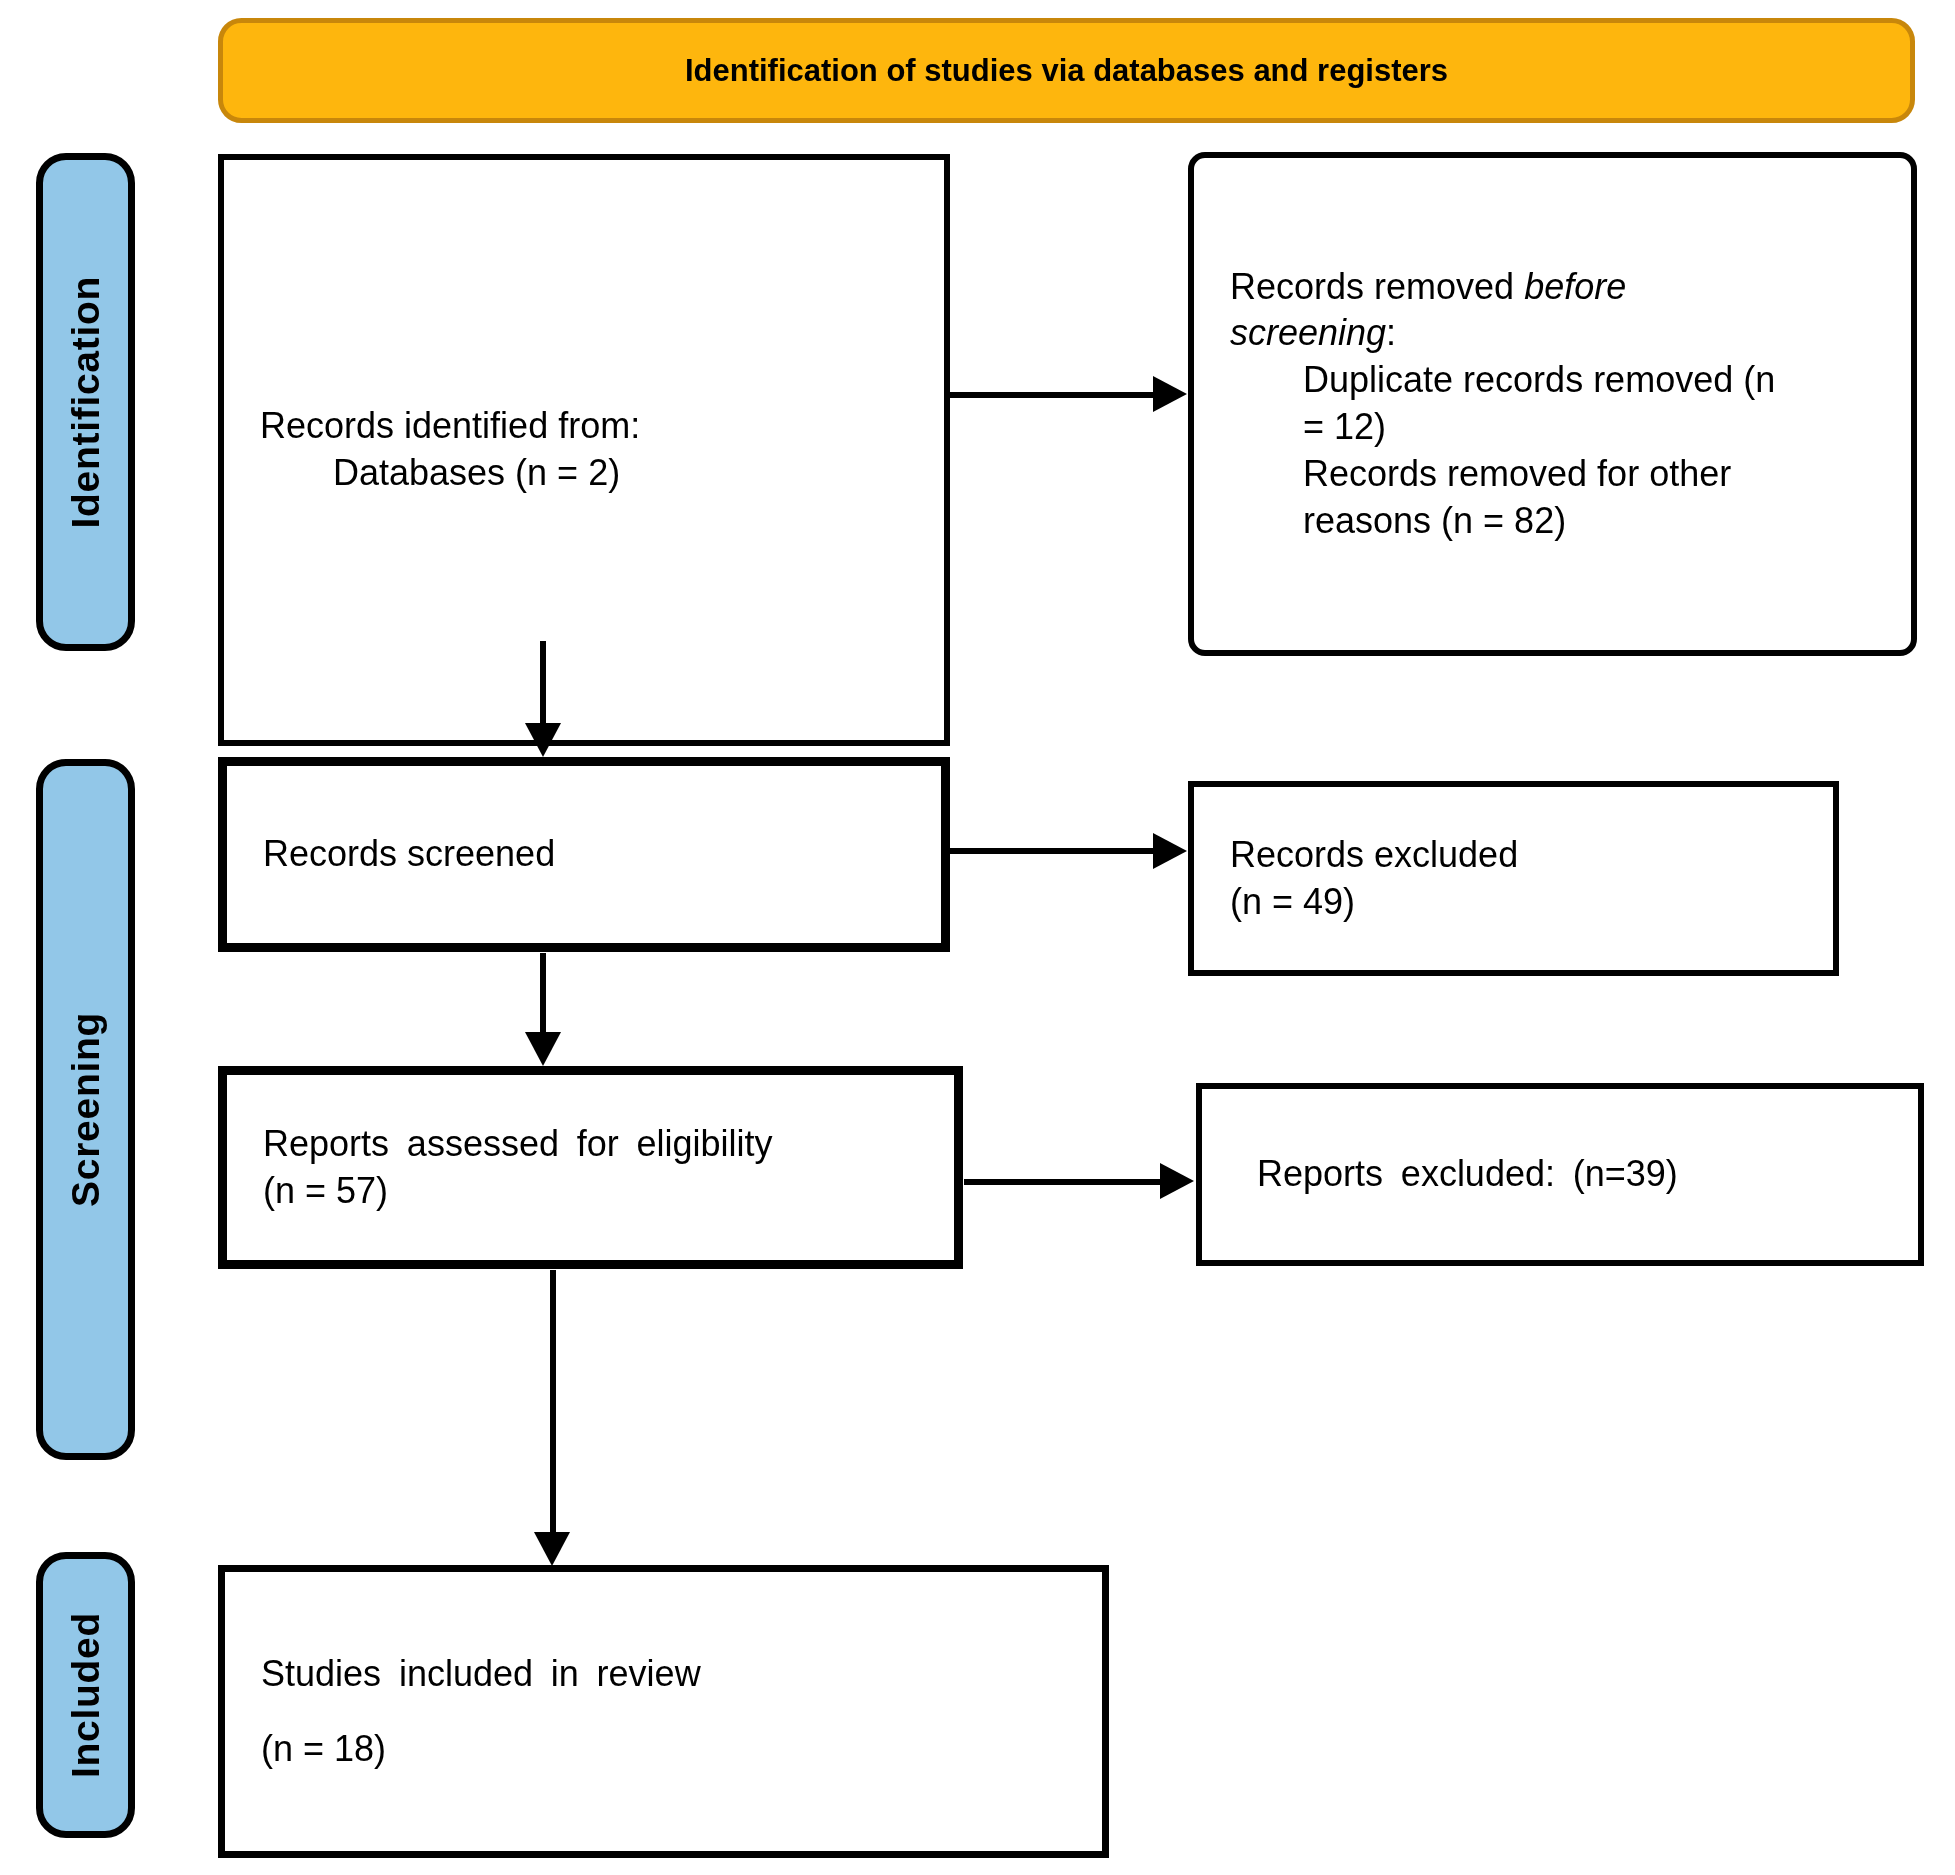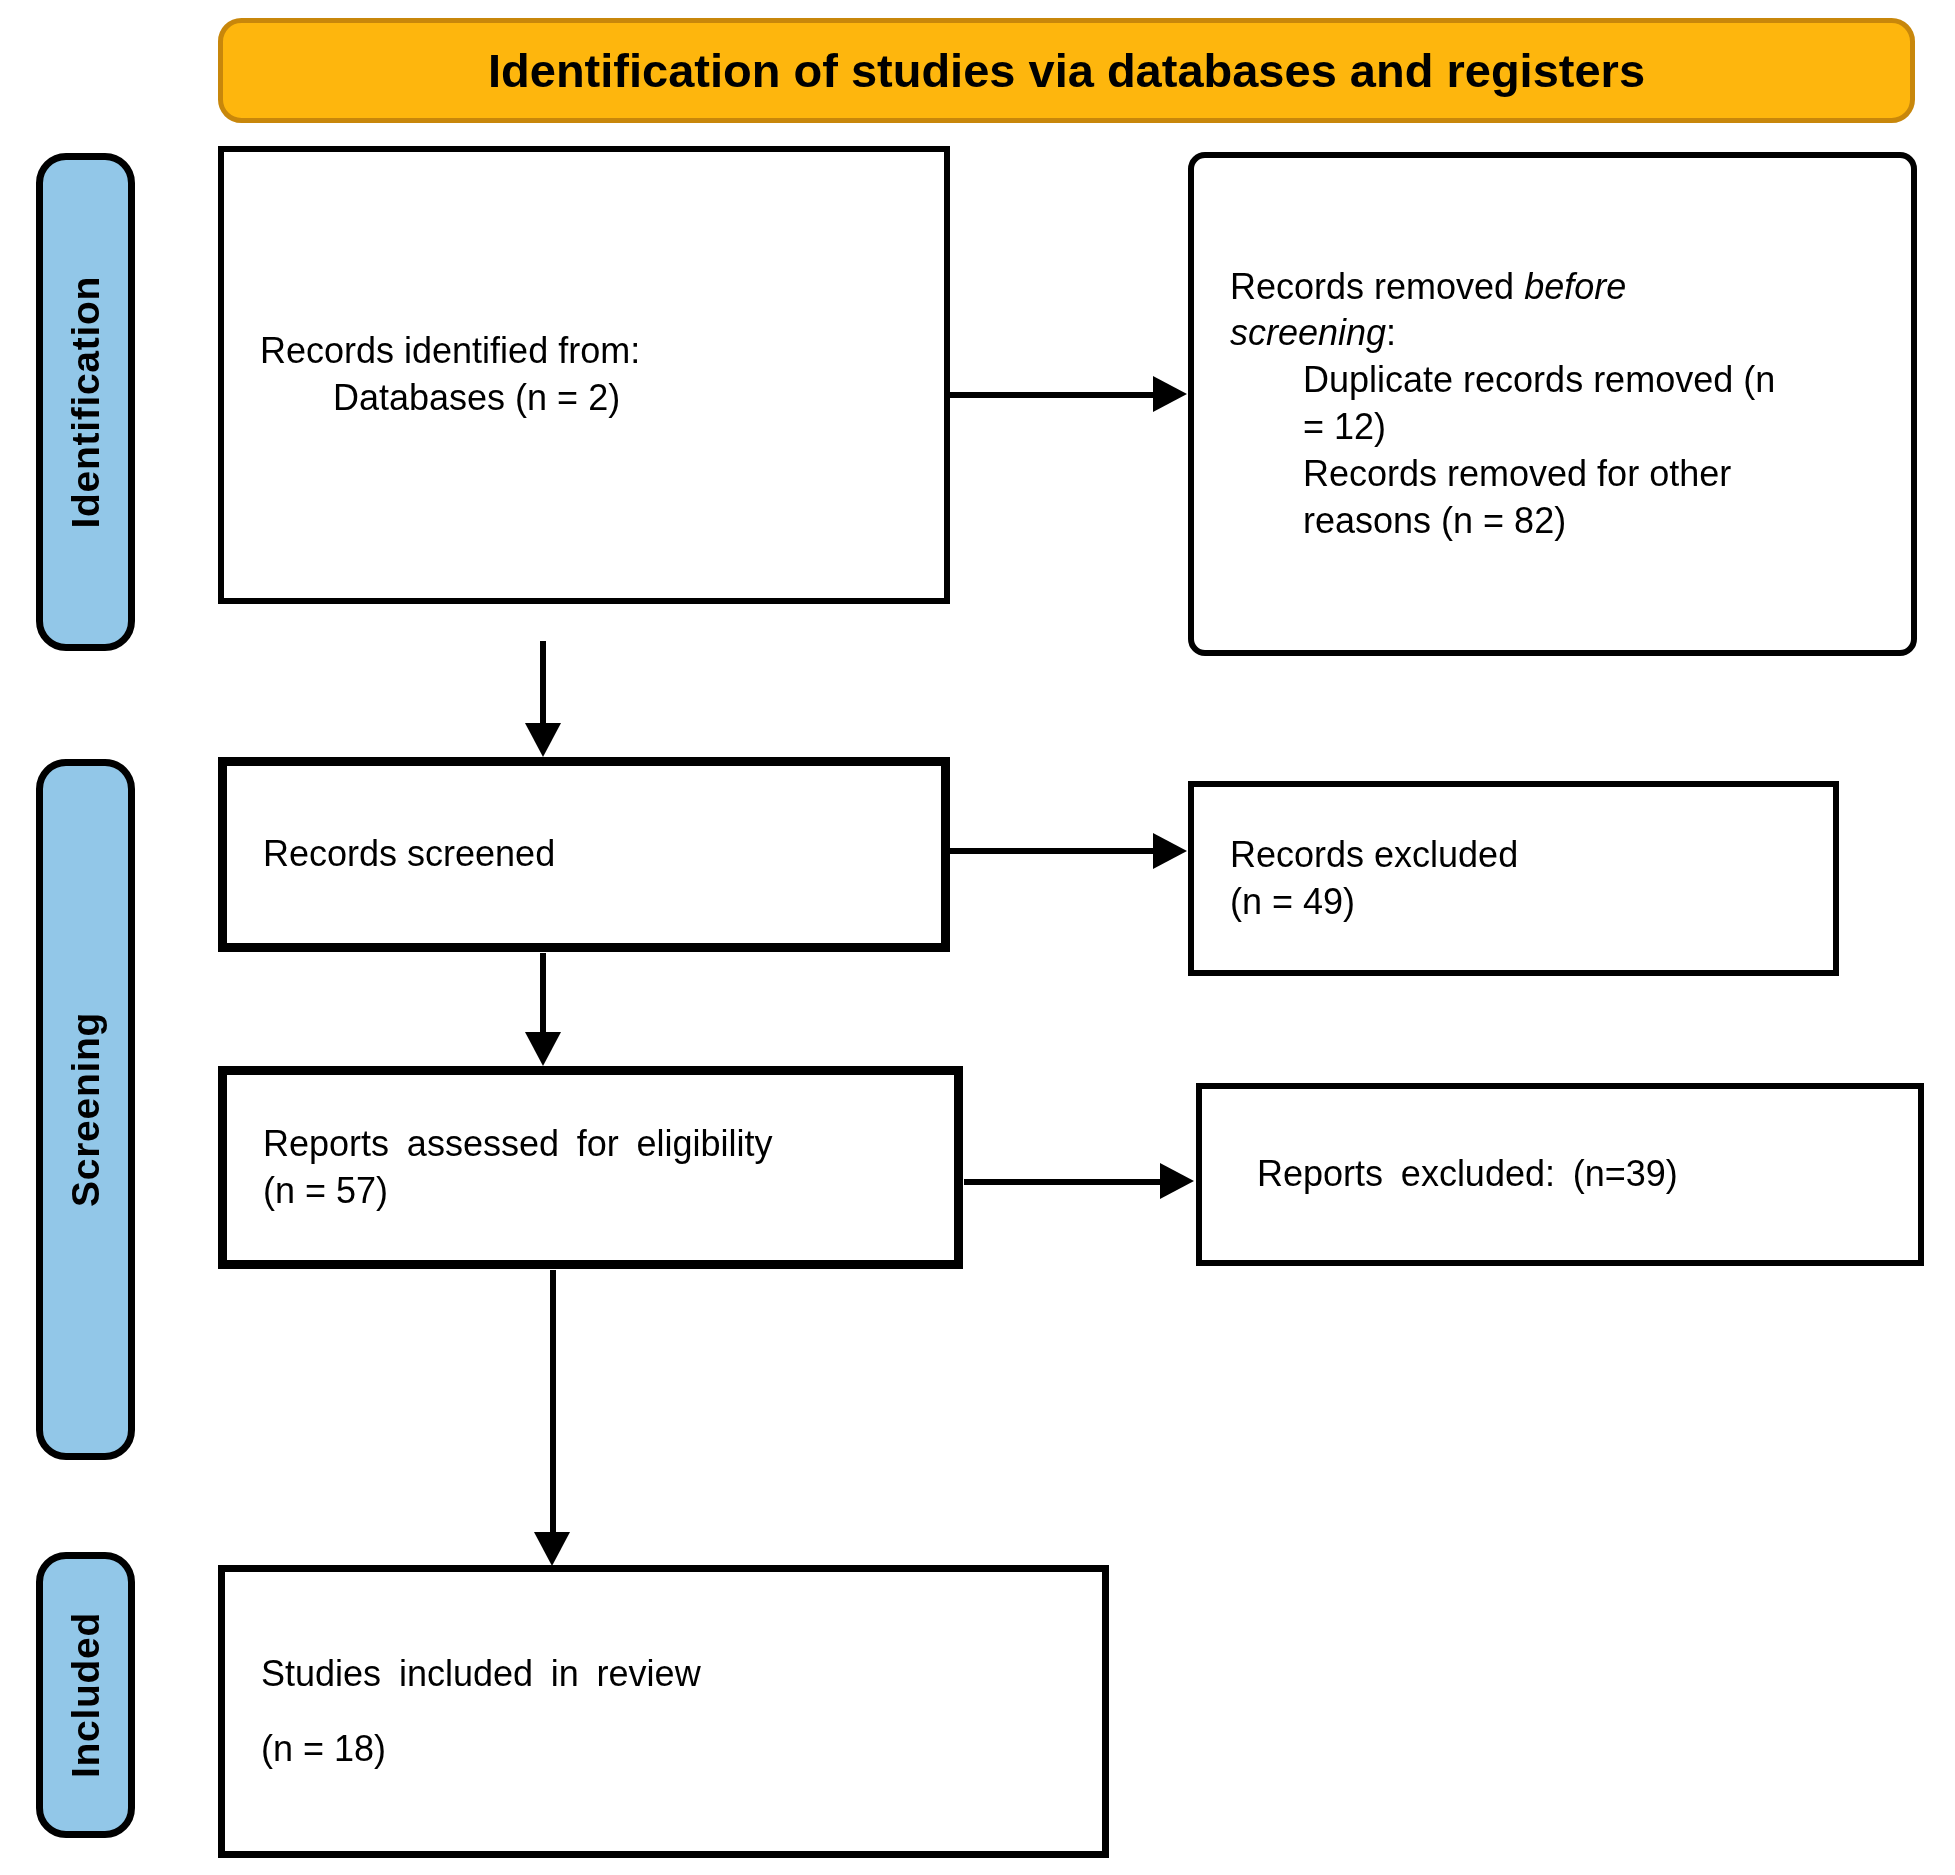--- a/index.html
+++ b/index.html
@@ -13,21 +13,21 @@
     overflow:hidden;
   }
   
   .hdr{
     position:absolute;left:218px;top:18px;width:1697px;height:105px;
     background:var(--header-bg,#FEB60D);
     border:5.2px solid var(--header-border,#C8870B);
     border-radius:23.4px;
     display:flex;align-items:center;justify-content:center;
     box-sizing:border-box;
-    font-weight:bold;font-size:47px;
+    font-weight:bold;font-size:31px;
   }
   
   .stage{
     position:absolute;left:36px;width:99px;
     background:var(--stage-bg,#92C7E8);
     border:7.8px solid #000;border-radius:30px;
     display:flex;align-items:center;justify-content:center;
     box-sizing:border-box;
   }
   .st-ident{top:153px;height:498px;}
@@ -42,21 +42,21 @@
   
   .box{
     position:absolute;
     background:var(--box-bg,#ffffff);
     border:6.5px solid var(--box-border,#000000);
     box-sizing:border-box;
     display:flex;flex-direction:column;justify-content:center;
     padding:13px 23px 13px 36px;
     font-size:36px;line-height:1.3;
   }
-  .b1{left:218px;top:146px;width:732px;height:458px;}
+  .b1{left:218px;top:154px;width:732px;height:592px;}
   .b2{left:1188px;top:152px;width:729px;height:504px;border-radius:17px;}
   .b3{left:218px;top:757px;width:732px;height:195px;border-width:9px;}
   .b4{left:1188px;top:781px;width:651px;height:195px;}
   .b5{left:218px;top:1066px;width:745px;height:203px;border-width:9px;}
   .b6{left:1196px;top:1083px;width:728px;height:183px;padding-left:55px;}
   .b7{left:218px;top:1565px;width:891px;height:293px;border-width:7.8px;gap:28px;}
   .indent{margin-left:73px;max-width:501px;}
   .narrow{max-width:468px;}
   .wsp{word-spacing:7.8px;}
   

